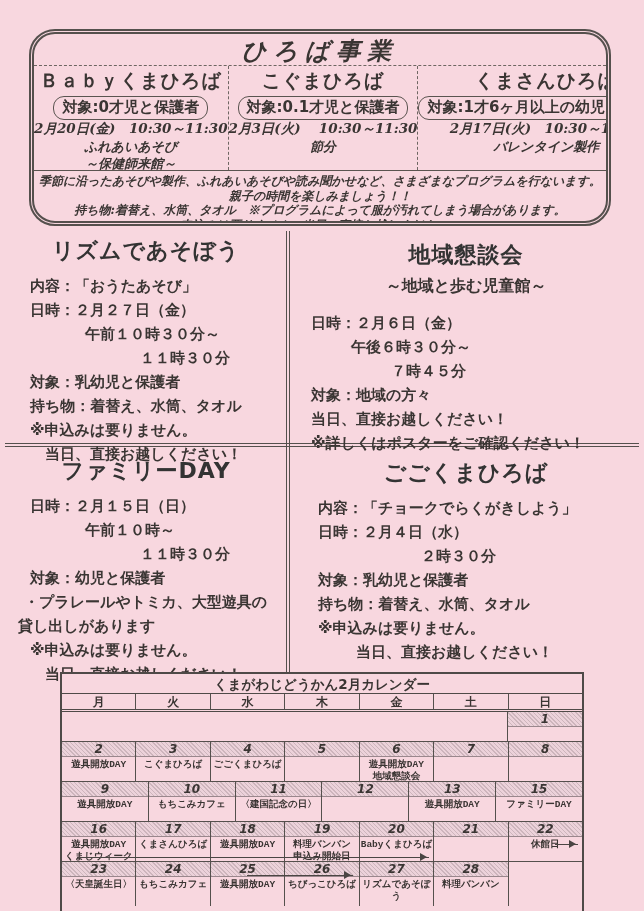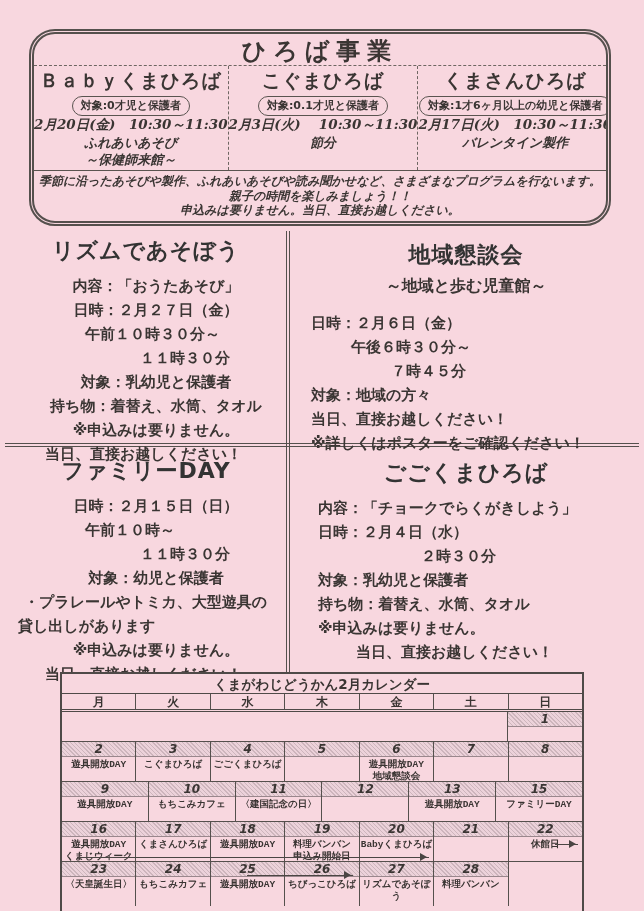--- a/index.html
+++ b/index.html
@@ -4,45 +4,45 @@
 <style>
   * { margin:0; padding:0; box-sizing:border-box; }
   html,body { width:644px; }
   body { font-family:"DejaVu Sans", sans-serif; }
   .page { position:relative; width:644px; height:911px; background:#f8d7df; color:#3a3533; overflow:hidden; }
 
   
   .hiroba-box { position:absolute; left:29px; top:29px; width:582px; height:197px;
     border:5px double #55504d; border-radius:26px; overflow:hidden; }
   .hiroba-title { height:32px; line-height:35px; text-align:center; font-size:24px; font-weight:800;
-    letter-spacing:7px; border-bottom:1px dashed #6e6662; }
+    letter-spacing:7px; border-bottom:1px dashed #6e6662;font-style:italic; }
   .hiroba-cols { display:flex; height:104px; }
   .hiroba-col { flex:1; text-align:center; padding-top:2px; }
   .hiroba-col.mid { border-left:1.5px dashed #6e6662; border-right:1.5px dashed #6e6662; }
   .hc-name { font-size:19px; font-weight:800; letter-spacing:1px; white-space:nowrap; }
   .hc-target { display:inline-block; border:1.2px solid #5a5450; border-radius:11px;
-    font-size:11px; font-weight:700; padding:1px 8px 2px; margin-top:2px; white-space:nowrap; }
+    font-size:15px; font-weight:700; padding:1px 8px 2px; margin-top:2px; white-space:nowrap; }
   .hc-dt { font-family:"DejaVu Serif", serif; font-style:italic; font-weight:700; font-size:13.5px;
     white-space:nowrap; }
   .hc-line { font-family:"DejaVu Serif", serif; font-style:italic; font-weight:700; font-size:13px;
     line-height:17px; }
   .hiroba-footer { border-top:1.5px solid #5a5450; text-align:center;
     font-family:"DejaVu Serif", serif; font-style:italic; font-weight:600;
     font-size:12px; line-height:14.5px; padding-top:3px; }
 
   
   .vdiv { position:absolute; left:286px; top:231px; width:0; height:441px; border-left:4px double #55504d; }
   .hdiv { position:absolute; left:5px; top:443px; width:634px; height:0; border-top:4px double #55504d; }
 
   
   .event { position:absolute; }
   .ev-title { text-align:center; font-size:22px; font-weight:800; letter-spacing:1px; color:#333; }
   .ev-sub { text-align:center; font-size:16px; font-weight:800; margin-top:6px; }
   .ev-line { font-size:15px; font-weight:700; line-height:24px; white-space:nowrap; }
-  .p20 { padding-left:20px;text-align:center; } .p35 { padding-left:35px; } .p75 { padding-left:75px; }
+  .p20 { padding-left:20px; } .p35 { padding-left:35px; } .p75 { padding-left:75px; }
   .p130 { padding-left:130px; } .p8 { padding-left:8px; } .p14 { padding-left:14px; }
   .k15 { padding-left:15px; } .k55 { padding-left:55px; } .k95 { padding-left:95px; }
   .g22 { padding-left:22px; } .g60 { padding-left:60px; } .g125 { padding-left:125px; }
   .mt8 { margin-top:8px; } .mt14 { margin-top:14px; }
 
   
   .calendar { position:absolute; left:60px; top:672px; width:524px; height:301px;
     border:2px solid #4f4a48; background:#f8d7df; }
   .cal-title { height:20px; line-height:20px; text-align:center; font-size:13.5px; font-weight:800;
     border-bottom:1.5px solid #4f4a48; }
@@ -88,20 +88,21 @@
       <div class="hiroba-col">
         <div class="hc-name">くまさんひろば</div>
         <div><span class="hc-target">対象:1才6ヶ月以上の幼児と保護者</span></div>
         <div class="hc-dt">2月17日(火)　10:30～11:30</div>
         <div class="hc-line">バレンタイン製作</div>
       </div>
     </div>
     <div class="hiroba-footer">
       <div>季節に沿ったあそびや製作、ふれあいあそびや読み聞かせなど、さまざまなプログラムを行ないます。</div>
       <div>親子の時間を楽しみましょう！！</div>
+      <div>持ち物:着替え、水筒、タオル　※プログラムによって服が汚れてしまう場合があります。</div>
       <div>申込みは要りません。当日、直接お越しください。</div>
     </div>
   </div>
 
   <div class="vdiv"></div>
   <div class="hdiv"></div>
 
   <div class="event" style="left:10px; top:236px; width:272px;">
     <div class="ev-title">リズムであそぼう</div>
     <div class="ev-line p20 mt8">内容：「おうたあそび」</div>

